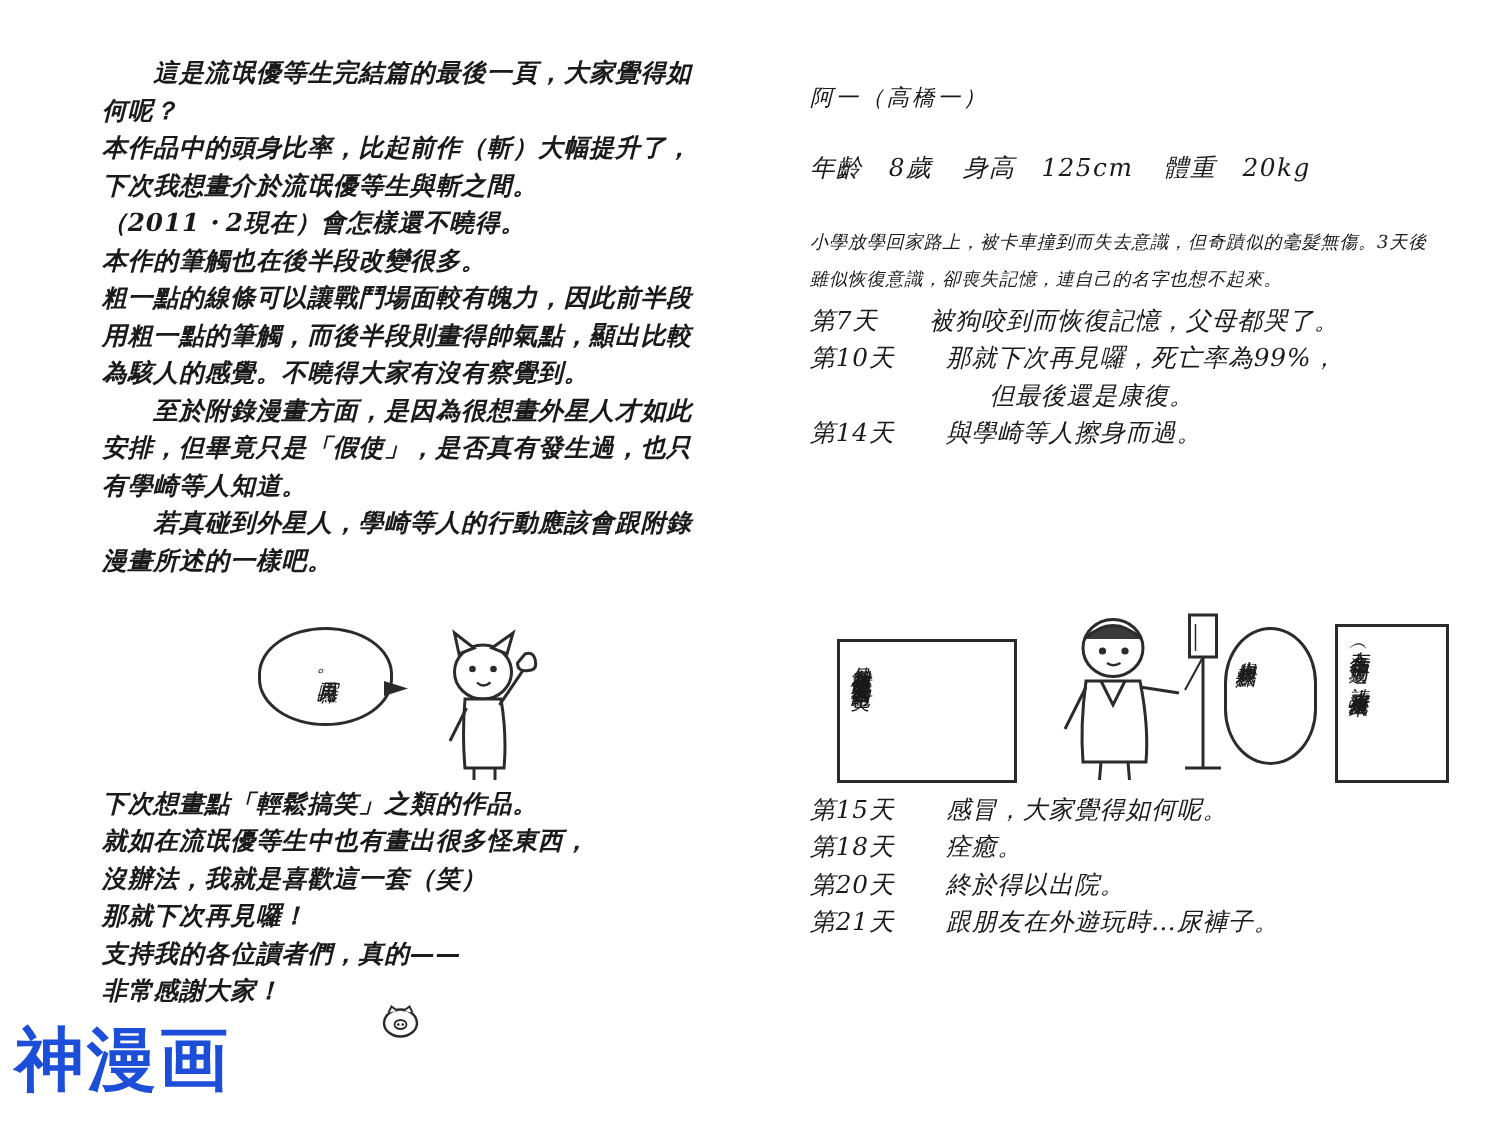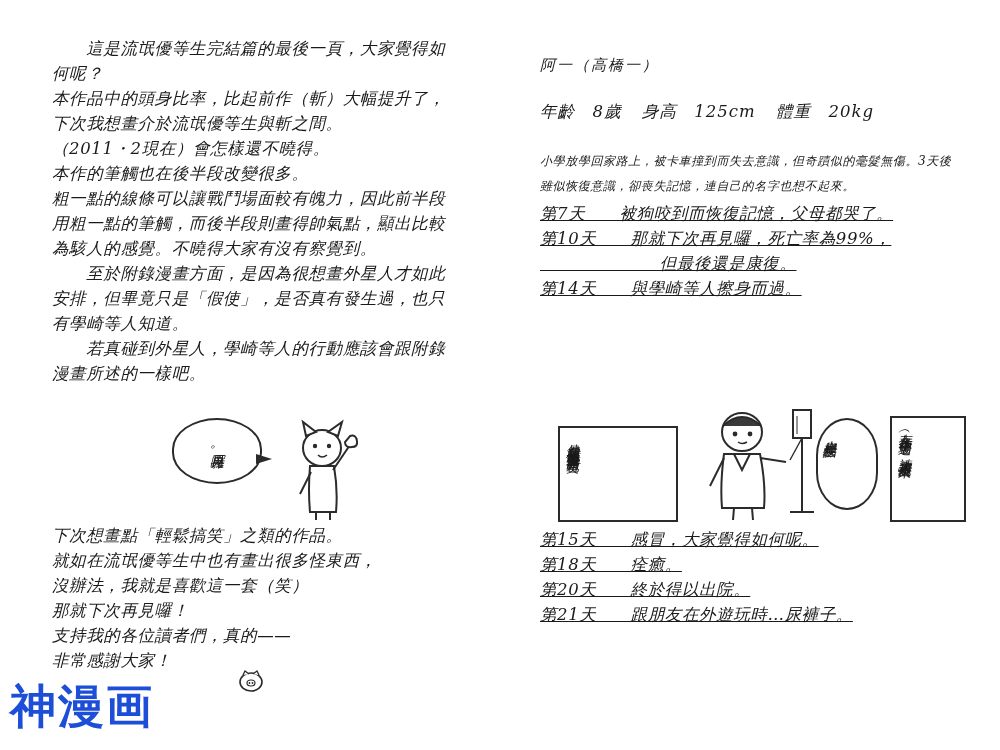--- a/index.html
+++ b/index.html
@@ -16,23 +16,24 @@
     color: #1a1a1a;
   }
   .page {
     position: absolute;
     inset: 0;
   }
 
   
   .left-col {
     position: absolute;
-    left: 52px;
+    left: 68px;
     top: 36px;
     width: 400px;
+    font-weight: bold;
   }
   .para {
     font-size: 16.5px;
     line-height: 25px;
     letter-spacing: 0.6px;
     font-family: "DejaVu Serif", serif;
     font-style: italic;
     white-space: pre-wrap;
   }
 
@@ -66,21 +67,20 @@
     font-style: italic;
     white-space: pre-wrap;
   }
   .day-line {
     font-size: 16.5px;
     line-height: 25px;
     letter-spacing: 0.6px;
     font-family: "DejaVu Serif", serif;
     font-style: italic;
     white-space: pre-wrap;
-    text-decoration: underline;
   }
 
   
   .day-list-bottom {
     position: absolute;
     left: 540px;
     top: 527px;
     width: 420px;
   }
 

